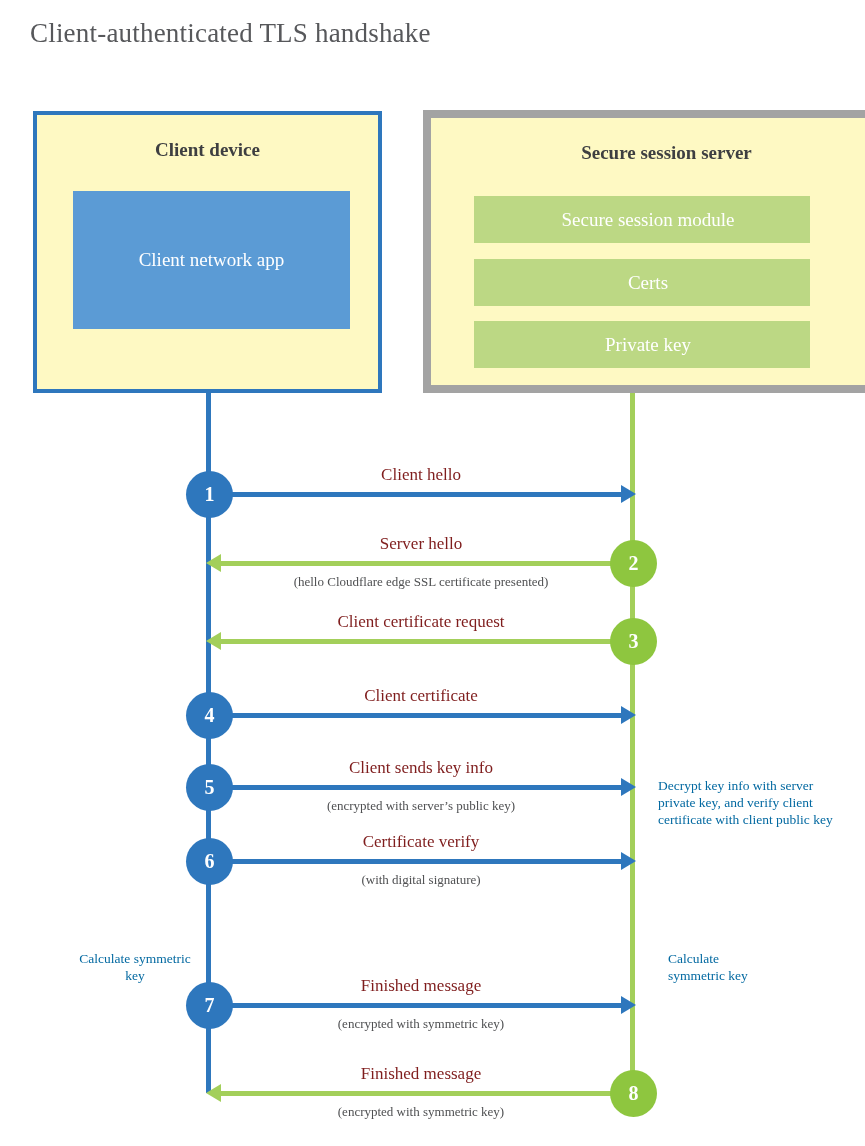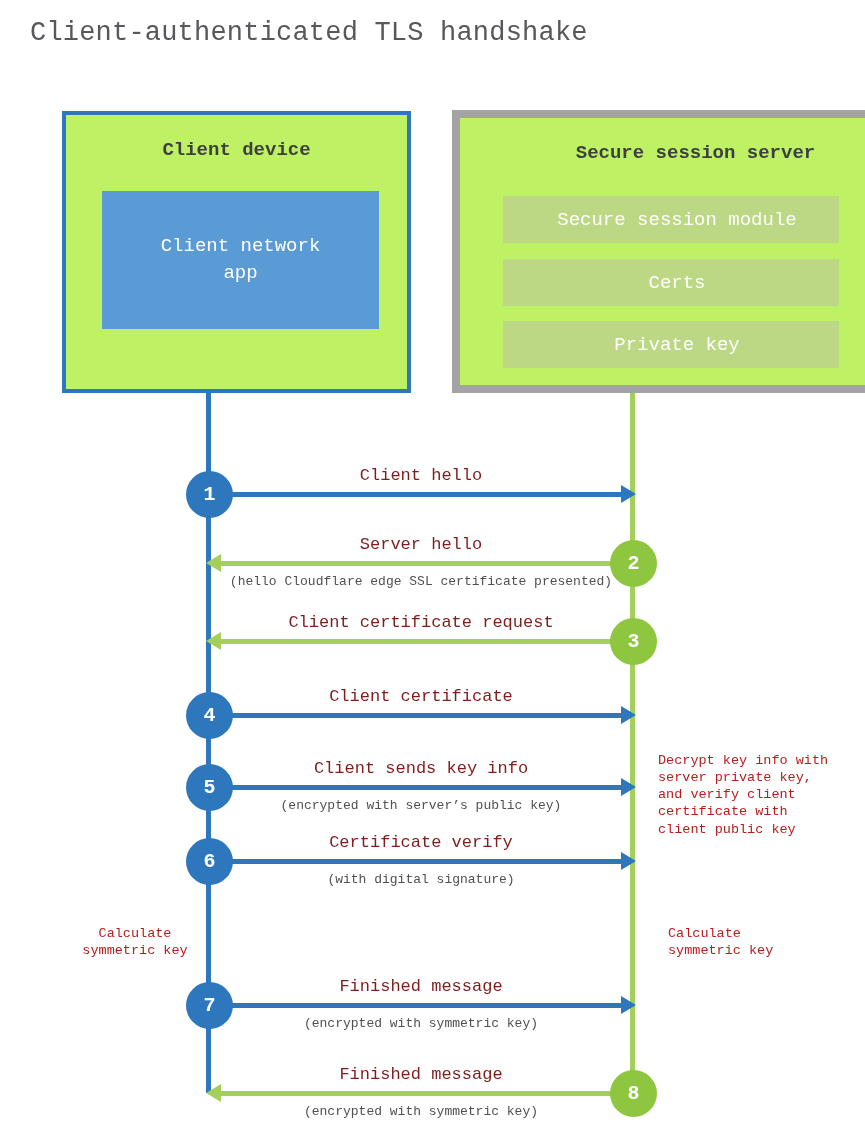--- a/index.html
+++ b/index.html
@@ -1,27 +1,27 @@
 <!DOCTYPE html>
 <html><head>
 <meta charset="utf-8">
 <style>
   * { margin:0; padding:0; box-sizing:border-box; }
   html,body { background:#ffffff; }
   .stage {
     position:relative; width:865px; height:1146px;
     background:#ffffff; overflow:hidden;
-    font-family:Liberation Mono, monospace;
+    font-family:Liberation Serif, serif;
   }
   .title {
     position:absolute; left:30px; top:18px;
     font-size:27px; font-weight:300; color:#57585b; letter-spacing:0.2px;
   }
   
-  .box { position:absolute; background:#bef264;margin-left:29px; }
+  .box { position:absolute; background:#fef9c3; }
   .client-box { left:33px; top:111px; width:349px; height:282px; border:4px solid #2e77bd; }
   .server-box { left:423px; top:110px; width:487px; height:283px; border:8px solid #a3a3a3; }
   .box-title {
     margin-top:24px; text-align:center;
     font-size:19px; font-weight:bold; color:#3e3f41;
   }
   .client-app {
     position:absolute; left:36px; top:76px; width:277px; height:138px;
     background:#5b9bd5; color:#ffffff; font-size:19px;
     display:flex; align-items:center; justify-content:center; text-align:center;
@@ -58,21 +58,21 @@
     position:absolute; top:-23px; width:47px; height:47px; border-radius:50%;
     color:#ffffff; font-size:20px; font-weight:bold;
     display:flex; align-items:center; justify-content:center;
   }
   .cleft  { left:-23px; }
   .cright { right:-24px; }
   .cblue  { background:#2e77bd; }
   .cgreen { background:#8ec63f; }
   
   .note {
-    position:absolute; font-size:13.5px; color:#b91c1c; line-height:1.27;
+    position:absolute; font-size:13.5px; color:#0369a1; line-height:1.27;margin-top:25px;
   }
   .note-decrypt { left:658px; top:752px; width:182px; text-align:left; }
   .calc-left  { left:70px;  top:925px; width:130px; text-align:center; }
   .calc-right { left:668px; top:925px; width:110px; text-align:left; }
 </style>
 </head>
 <body>
 
 <div class="stage">
 

